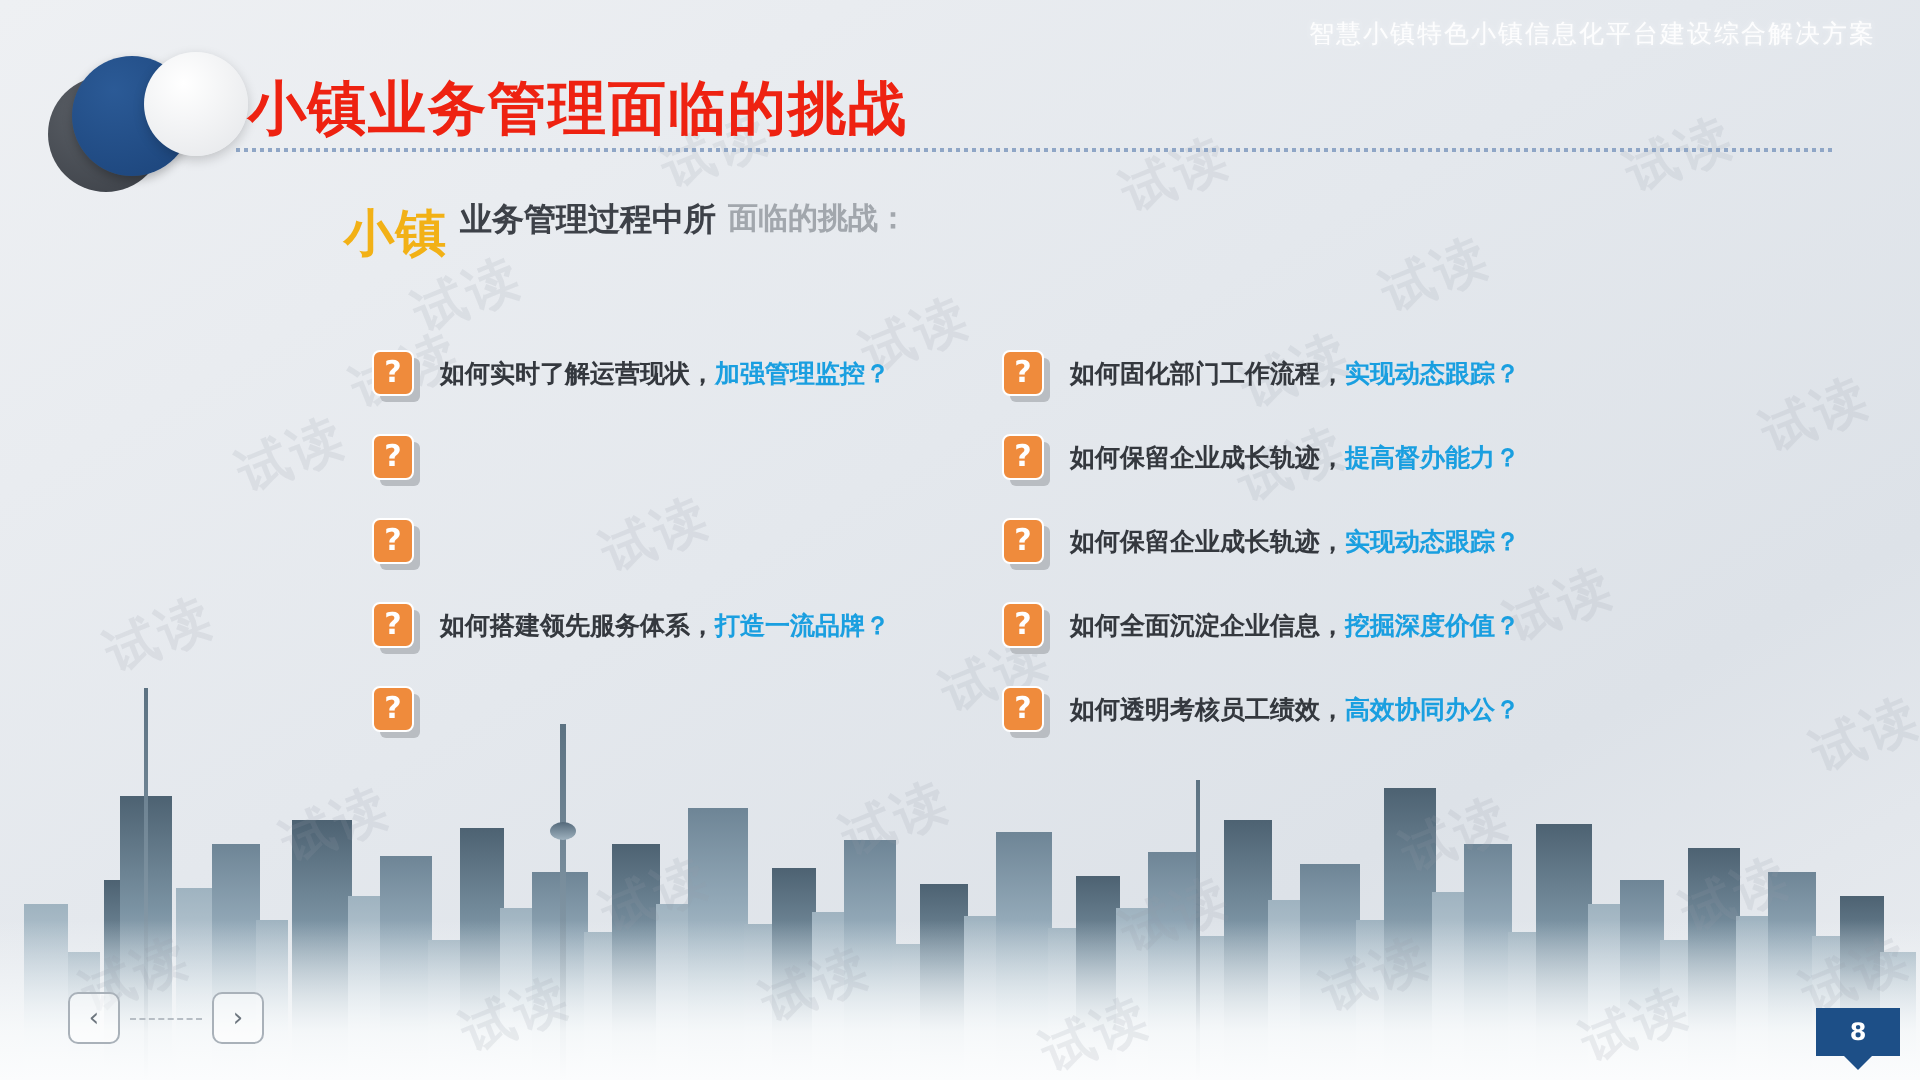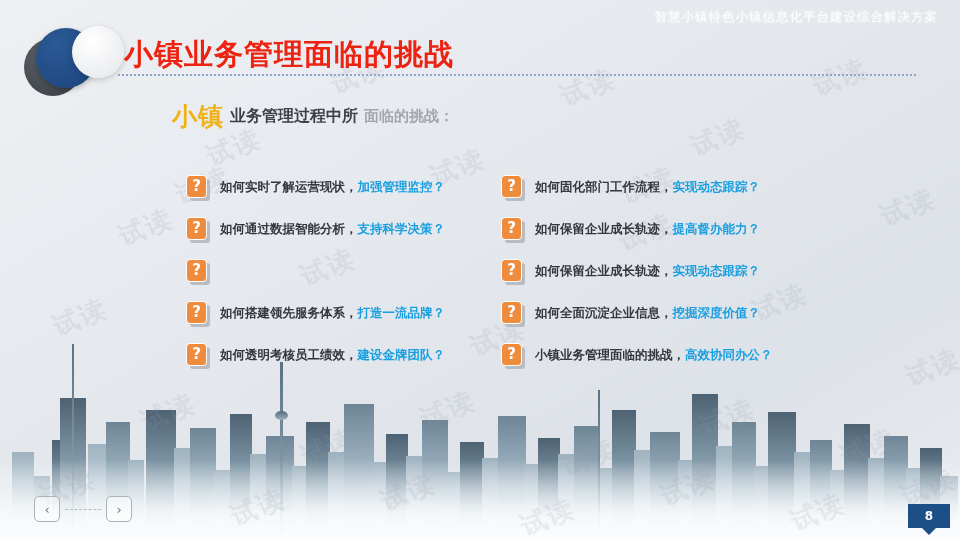--- a/index.html
+++ b/index.html
@@ -76,21 +76,21 @@
     border-top: 2px dotted #8fa6c6;
     z-index: 5;
   }
 
   
   .subtitle {
     position: absolute;
     left: 172px; top: 100px;
     z-index: 6;
     display: flex;
-    align-items: center;
+    align-items: flex-start;
     gap: 6px;
     white-space: nowrap;
   }
   .sub-accent {
     font-size: 25px; font-weight: 700; color: #f2b116;
     font-family: "DejaVu Sans", sans-serif;
     letter-spacing: 1px;
   }
   .sub-strong {
     font-size: 16px; font-weight: 700; color: #3d4148;
@@ -324,21 +324,20 @@
           <div class="shadow"></div>
           <div class="badge">?</div>
         </div>
         <div class="q-text"><span class="q-lead">如何固化部门工作流程，</span><span class="q-hl">实现动态跟踪？</span></div>
       </div>
       <div class="q-item">
         <div class="q-icon">
           <div class="shadow"></div>
           <div class="badge">?</div>
         </div>
-        <div class="q-text"><span class="q-lead">如何通过数据智能分析，</span><span class="q-hl">支持科学决策？</span></div>
       </div>
       <div class="q-item">
         <div class="q-icon">
           <div class="shadow"></div>
           <div class="badge">?</div>
         </div>
         <div class="q-text"><span class="q-lead">如何保留企业成长轨迹，</span><span class="q-hl">提高督办能力？</span></div>
       </div>
       <div class="q-item">
         <div class="q-icon">
@@ -365,28 +364,27 @@
           <div class="shadow"></div>
           <div class="badge">?</div>
         </div>
         <div class="q-text"><span class="q-lead">如何全面沉淀企业信息，</span><span class="q-hl">挖掘深度价值？</span></div>
       </div>
       <div class="q-item">
         <div class="q-icon">
           <div class="shadow"></div>
           <div class="badge">?</div>
         </div>
-        <div class="q-text"><span class="q-lead">如何透明考核员工绩效，</span><span class="q-hl">建设金牌团队？</span></div>
-      </div>
-      <div class="q-item">
-        <div class="q-icon">
-          <div class="shadow"></div>
-          <div class="badge">?</div>
-        </div>
-        <div class="q-text"><span class="q-lead">小镇业务管理面临的挑战，</span><span class="q-hl">高效协同办公？</span></div>
+      </div>
+      <div class="q-item">
+        <div class="q-icon">
+          <div class="shadow"></div>
+          <div class="badge">?</div>
+        </div>
+        <div class="q-text"><span class="q-lead">如何透明考核员工绩效，</span><span class="q-hl">高效协同办公？</span></div>
       </div>
     </div>
 
   <div class="nav">
     <div class="nav-btn">‹</div>
     <div class="nav-dash"></div>
     <div class="nav-btn">›</div>
   </div>
 
   <div class="page-badge">8</div>

